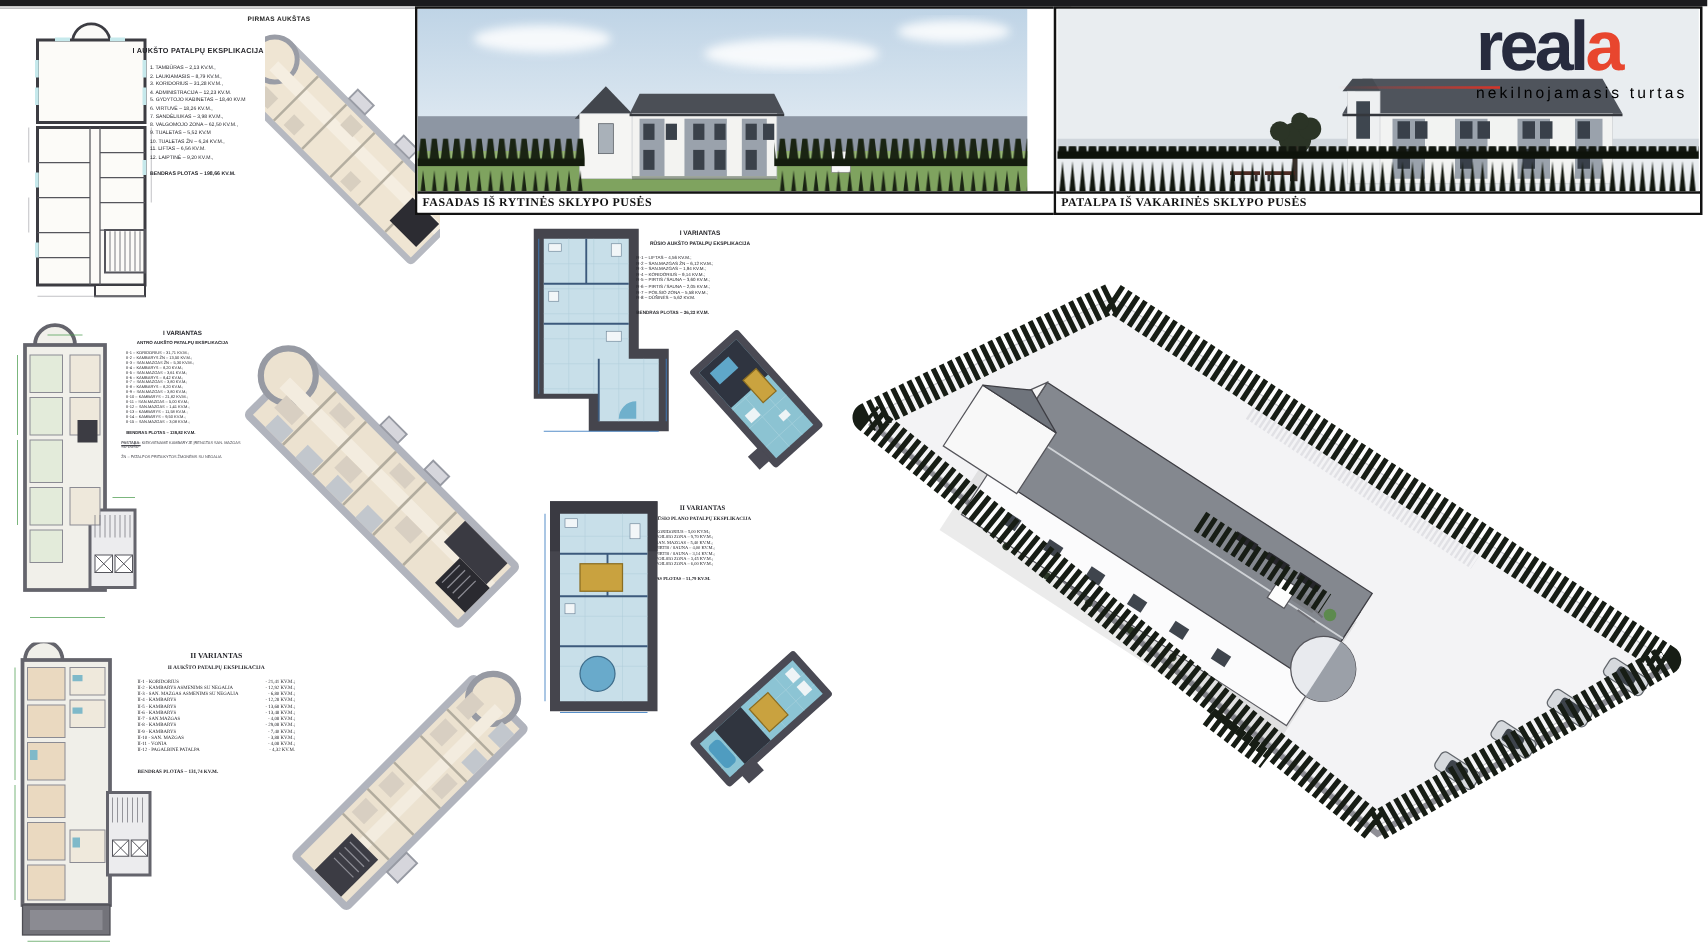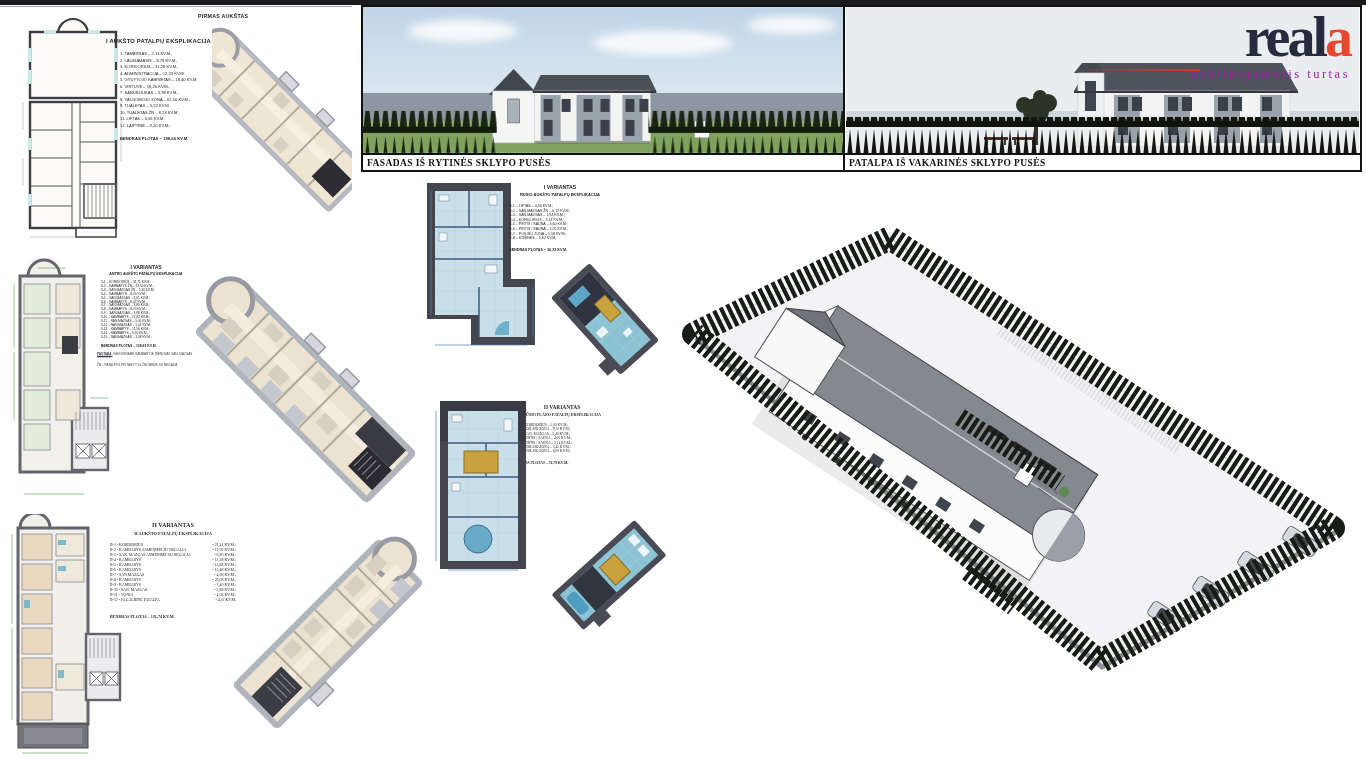--- a/index.html
+++ b/index.html
@@ -10,26 +10,26 @@
   .grayline{left:0;top:6px;width:352px;height:1px;background:#a9a9ad;}
 
   
   .panel{border:2px solid #121212;background:#fff;box-sizing:border-box;}
   .panel .render{display:block;}
   .caption{height:15px;border-top:2px solid #121212;display:flex;align-items:center;
     font-family:"Liberation Serif",serif;font-weight:bold;font-size:9.5px;letter-spacing:.4px;
     color:#111;padding:0 4px;background:#fff;white-space:nowrap;}
 
   
-  .logo{right:10px;top:2px;text-align:right;z-index:6;line-height:1;font-family:Liberation Serif, serif;}
+  .logo{right:10px;top:2px;text-align:left;z-index:6;line-height:1;}
   .logo-word{font-size:56px;font-weight:800;letter-spacing:-3px;color:#272b3e;}
   .logo-a{font-size:56px;font-weight:800;letter-spacing:-3px;color:#e8462e;}
   .logo-line{position:absolute;right:160px;top:62px;width:130px;height:1.5px;
     background:linear-gradient(to right,rgba(217,51,39,0),#d93327);}
-  .logo-tagline{margin-top:3px;font-size:12.5px;letter-spacing:2.5px;color:#a21caf;margin-left:17px;}
+  .logo-tagline{margin-top:3px;font-size:12.5px;letter-spacing:2.5px;color:#000000;}
 
   
   .block{color:#26262b;}
   .nowrap{white-space:nowrap;}
   .b-title{font-weight:bold;text-align:center;}
   .ff-title{font-weight:bold;font-size:5.8px;letter-spacing:.2px;}
   .ff-items{margin:7px 0 0 14px;font-size:4.1px;line-height:6.5px;}
   .ff-total{margin:7px 0 0 14px;font-size:4.2px;font-weight:bold;}
   .fflabel{font-weight:bold;font-size:5.2px;letter-spacing:.3px;color:#222;}
 
@@ -153,21 +153,21 @@
         <rect x="-22" y="-88" width="12" height="14"></rect>
           <rect x="-22" y="-56" width="12" height="12"></rect>
         <rect x="10" y="-24" width="12" height="14"></rect>
           <rect x="-22" y="8" width="12" height="12"></rect>
       </g>
       <rect x="30" y="-34" width="10" height="18" fill="#d8d8de" stroke="#9a9da6" stroke-width="1.5"></rect>
       <rect x="30" y="18" width="10" height="16" fill="#d8d8de" stroke="#9a9da6" stroke-width="1.5"></rect>
     </g>
   </svg>
 
-  <div class="abs panel" style="left:361px;top:5px;width:525px">
+  <div class="abs panel" style="left:332px;top:5px;width:525px">
     <svg class="render" width="488" height="146" viewBox="0 0 489 146">
       <defs>
         <linearGradient id="skyG" x1="0" y1="0" x2="0" y2="1">
           <stop offset="0" stop-color="#bfd4e6"></stop>
             <stop offset="1" stop-color="#eef3f7"></stop>
         </linearGradient>
         <pattern id="treeP1" width="9" height="42" patternUnits="userSpaceOnUse">
           <polygon points="0,42 4.5,3 9,42" fill="#1a2413"></polygon>
           <rect y="36" width="9" height="6" fill="#141c0e"></rect>
         </pattern>

